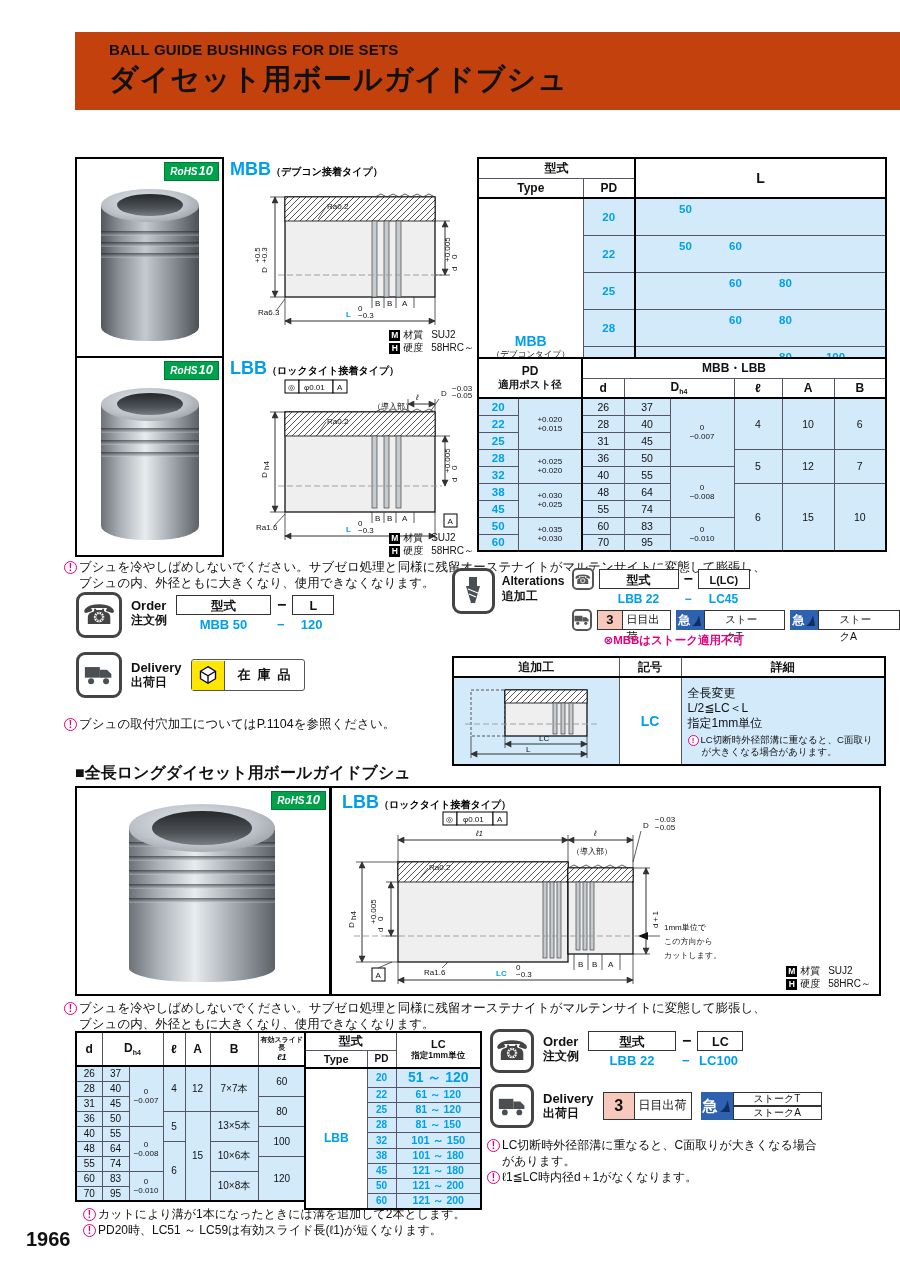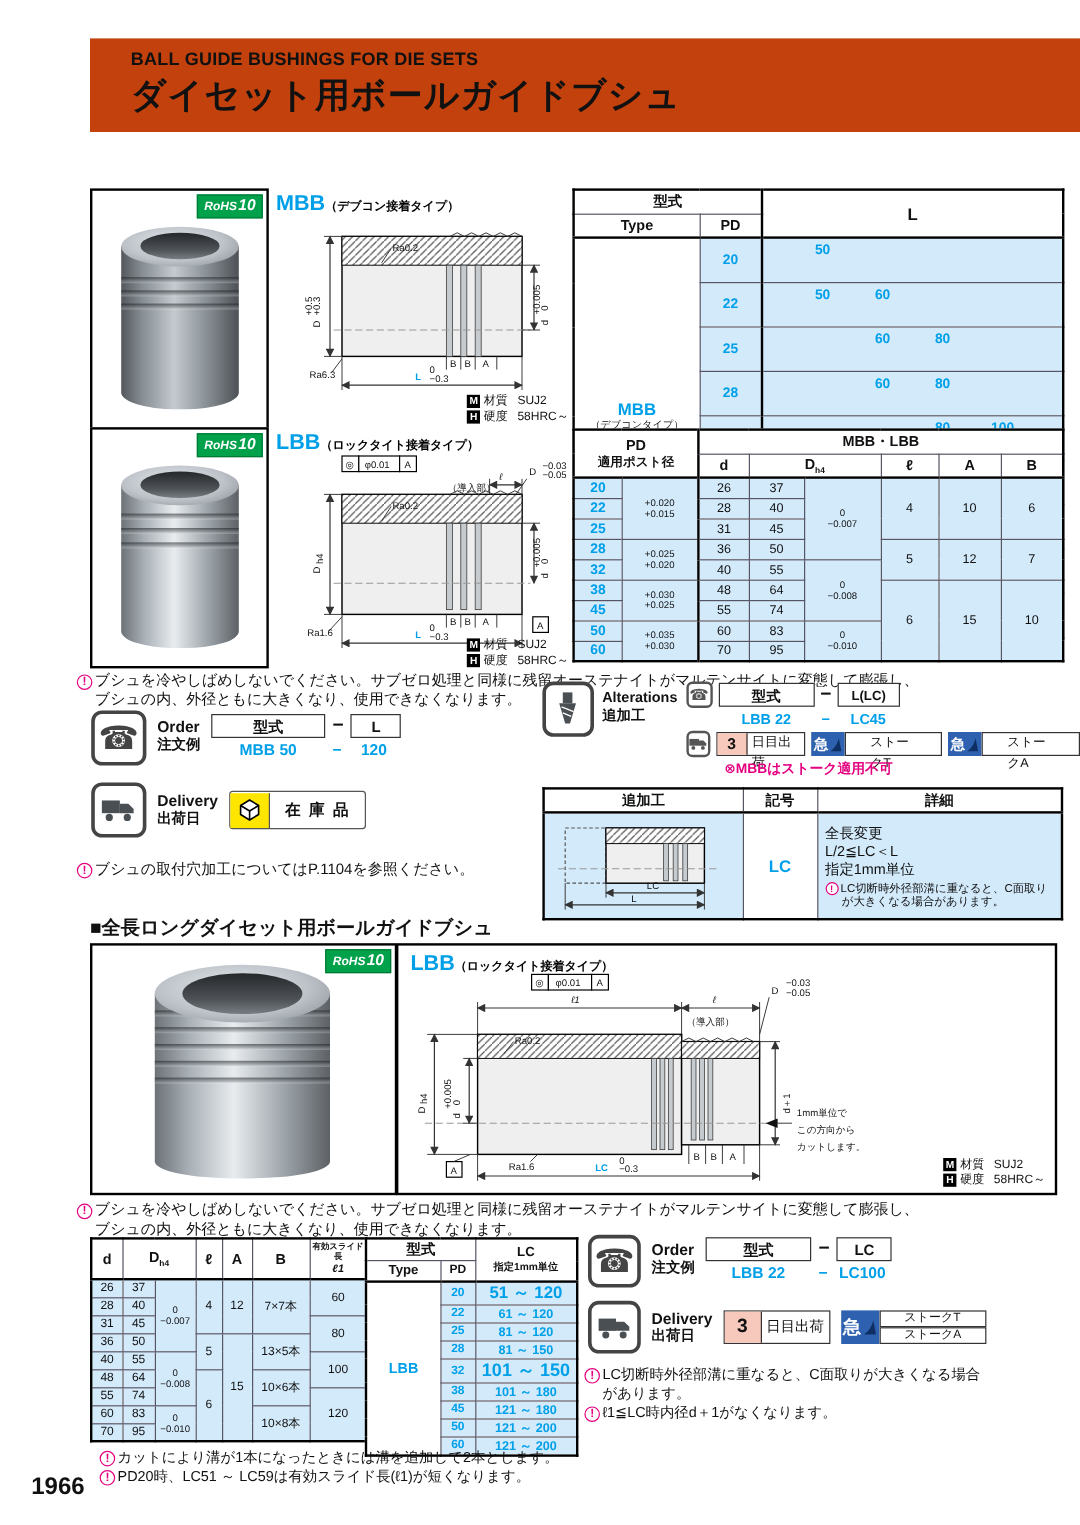--- a/index.html
+++ b/index.html
@@ -829,21 +829,21 @@
     <tr style="height:15px">
           <td class="pdv" style="font-size:10px">25</td>
           <td class="bluev" style="font-size:10.5px">81 ～ 120</td>
         </tr>
     <tr style="height:15px">
           <td class="pdv" style="font-size:10px">28</td>
           <td class="bluev" style="font-size:10.5px">81 ～ 150</td>
         </tr>
     <tr style="height:15px">
           <td class="pdv" style="font-size:10px">32</td>
-          <td class="bluev" style="font-size:15px">101 ～ 150</td>
+          <td class="bluev" style="font-size:11px">101 ～ 150</td>
         </tr>
     <tr style="height:15px">
           <td class="pdv" style="font-size:10px">38</td>
           <td class="bluev" style="font-size:10.5px">101 ～ 180</td>
         </tr>
     <tr style="height:15px">
           <td class="pdv" style="font-size:10px">45</td>
           <td class="bluev" style="font-size:10.5px">121 ～ 180</td>
         </tr>
     <tr style="height:15px">

